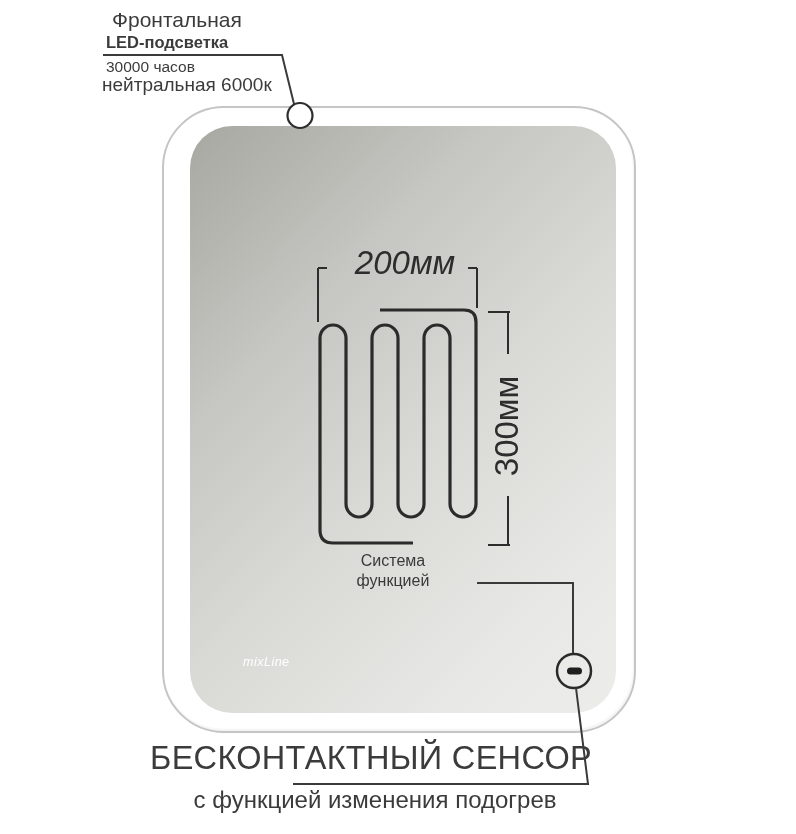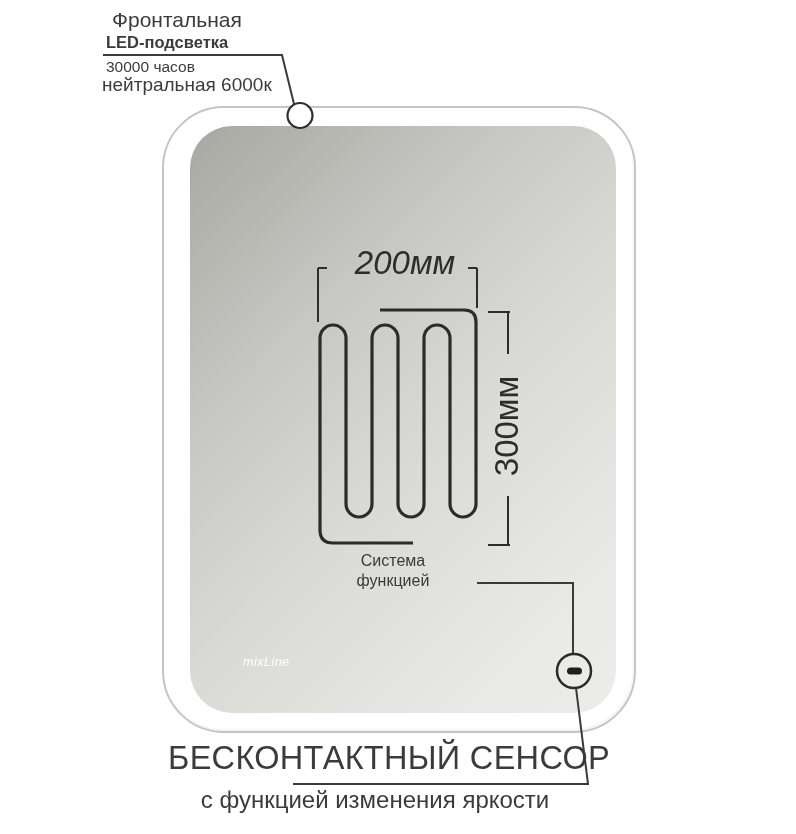--- a/index.html
+++ b/index.html
@@ -42,21 +42,21 @@
   }
 
   
   .brand-logo{
     left:215px;top:656px;font-size:12.5px;font-style:italic;
     color:#ffffff;letter-spacing:0.5px;line-height:1;margin-left:28px;
   }
 
   
   .sensor-title{
-    left:150px;top:742px;width:460px;text-align:right;
+    left:150px;top:742px;width:460px;text-align:left;
     font-size:32.5px;line-height:1;letter-spacing:0.3px;color:#3b3b3b;
   }
   .sensor-subtitle{
     left:175px;top:788px;width:400px;text-align:center;
     font-size:24px;line-height:1;color:#3b3b3b;
   }
 </style>
 </head>
 <body>
 
@@ -98,13 +98,13 @@
 <div class="abs dim-label dim-height">300мм</div>
 
 <div class="abs heater-caption">
   <div>Система</div>
   <div>функцией</div>
 </div>
 
 <div class="abs brand-logo">mixLine</div>
 
 <div class="abs sensor-title">БЕСКОНТАКТНЫЙ СЕНСОР</div>
-<div class="abs sensor-subtitle">с функцией изменения яркости</div>
+<div class="abs sensor-subtitle">с функцией изменения подогрев</div>
 
 </body></html>

